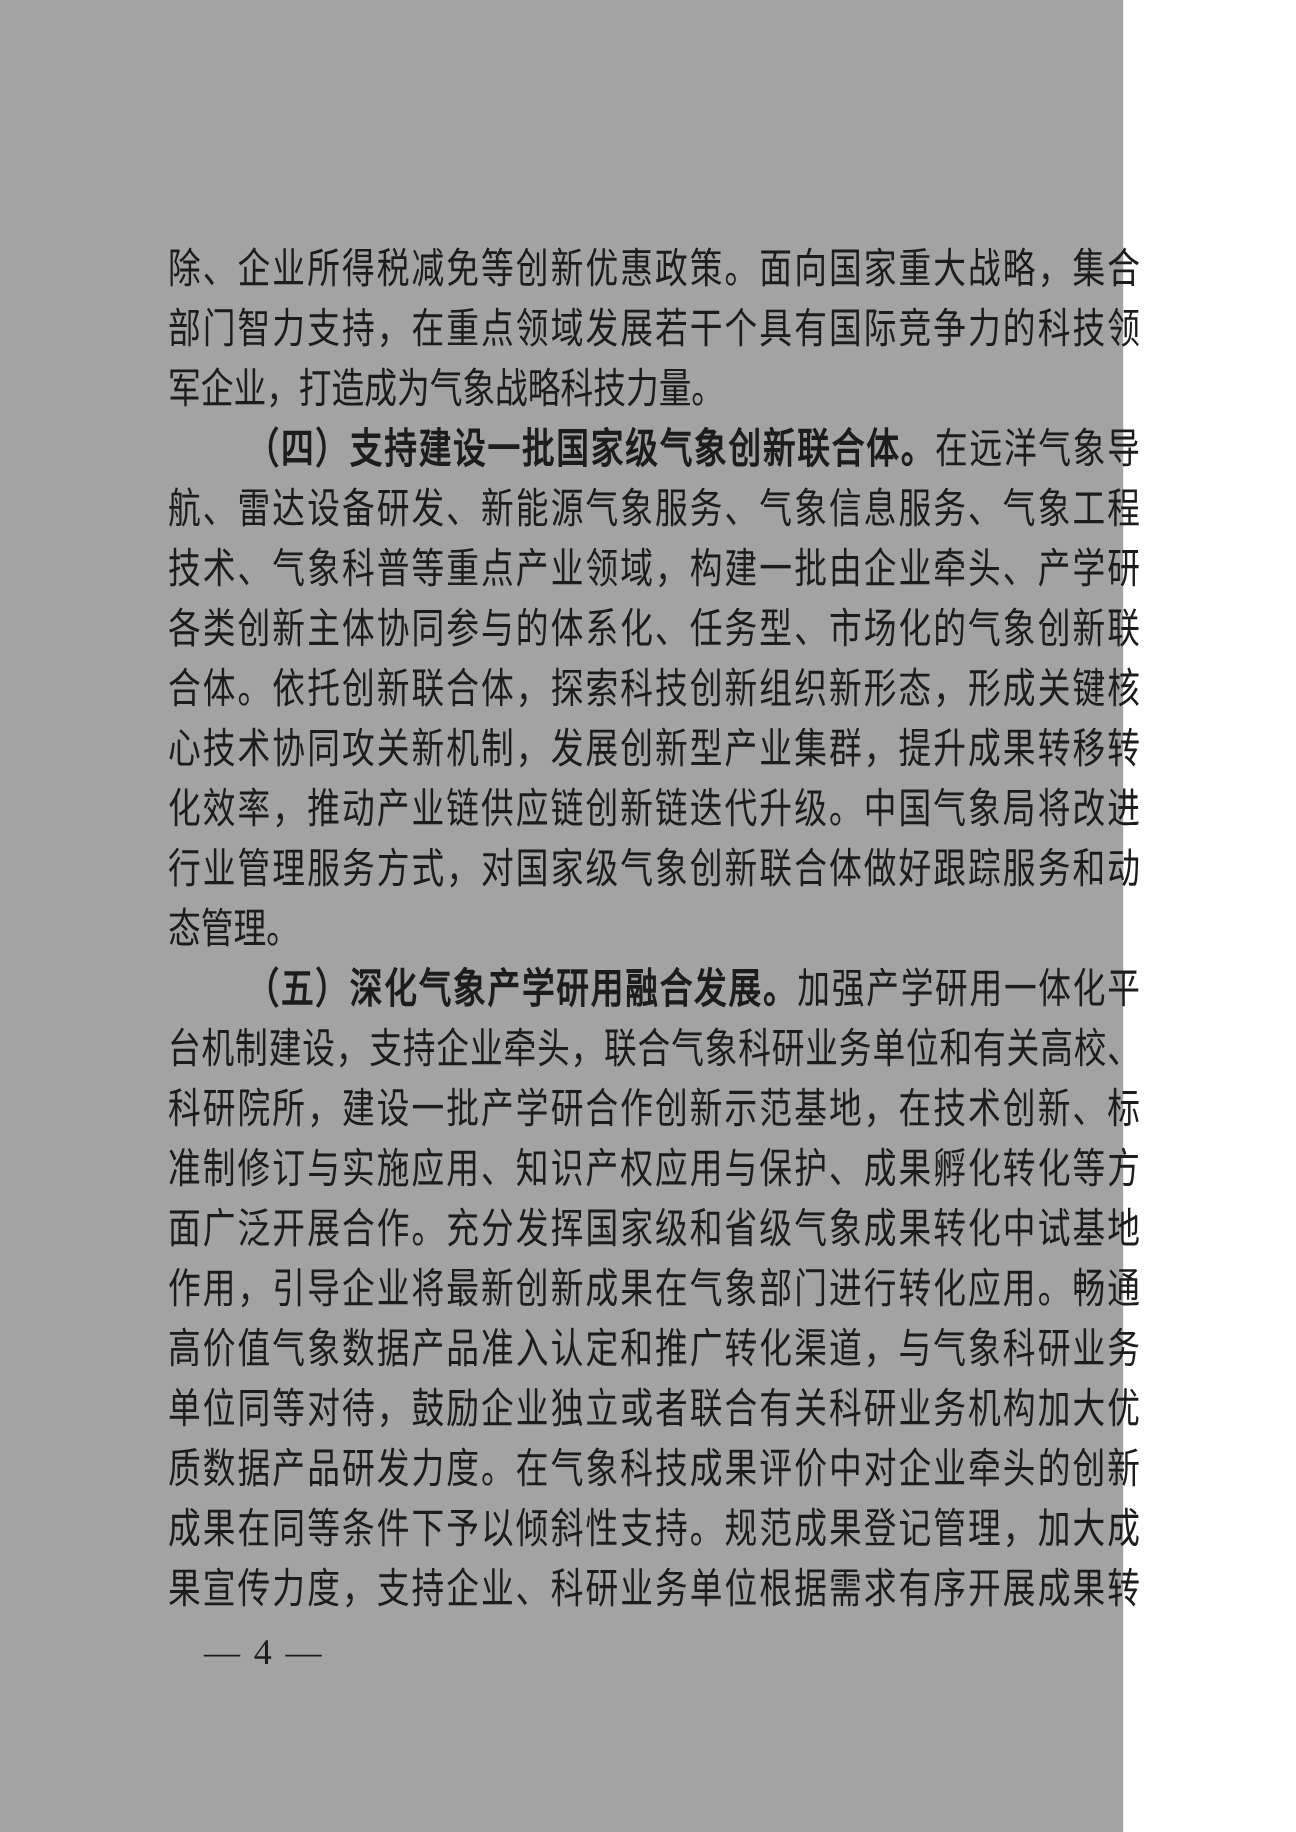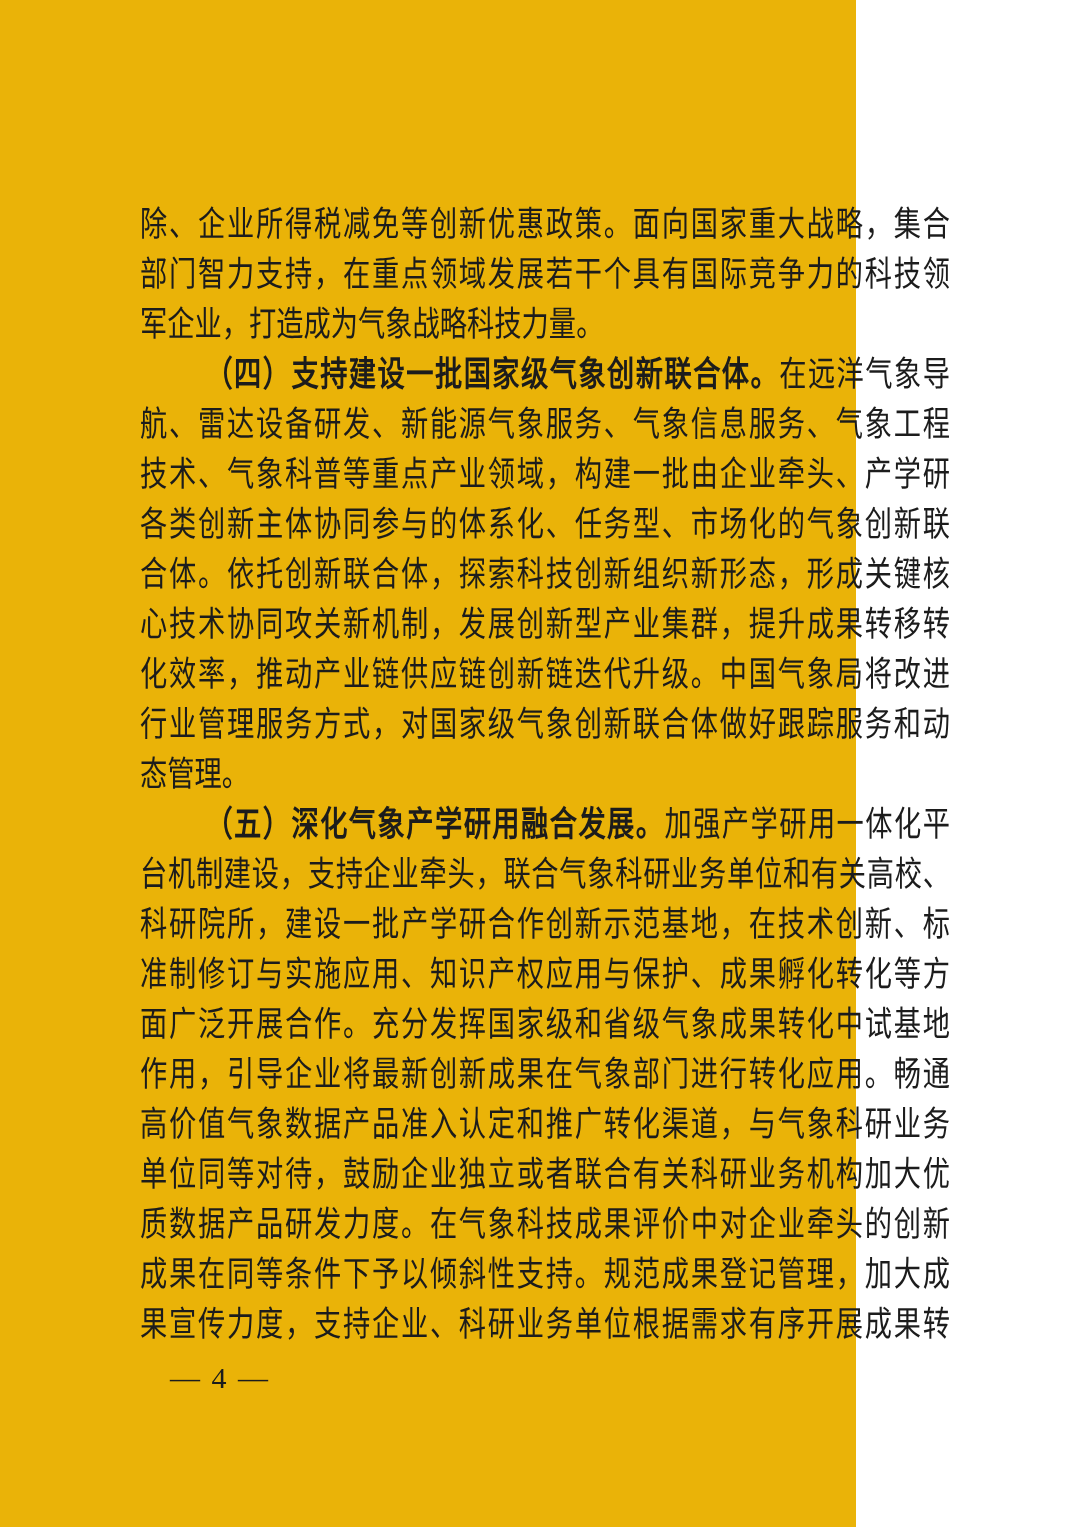--- a/index.html
+++ b/index.html
@@ -10,23 +10,23 @@
     width: 1080px;
     height: 1527px;
     background: #ffffff;
     position: relative;
     font-family: "Liberation Serif", serif;
     overflow: hidden;
   }
   .page {
     position: absolute;
     left: 0; top: 0;
-    width: 856px;
+    width: 936px;
     height: 1527px;
-    background: #eab308;
+    background: #a3a3a3;
   }
   .text-block {
     position: absolute;
     left: 140px;
     top: 200px;
     width: 810px;
   }
   .line {
     width: 1040px;
     height: 50px;

